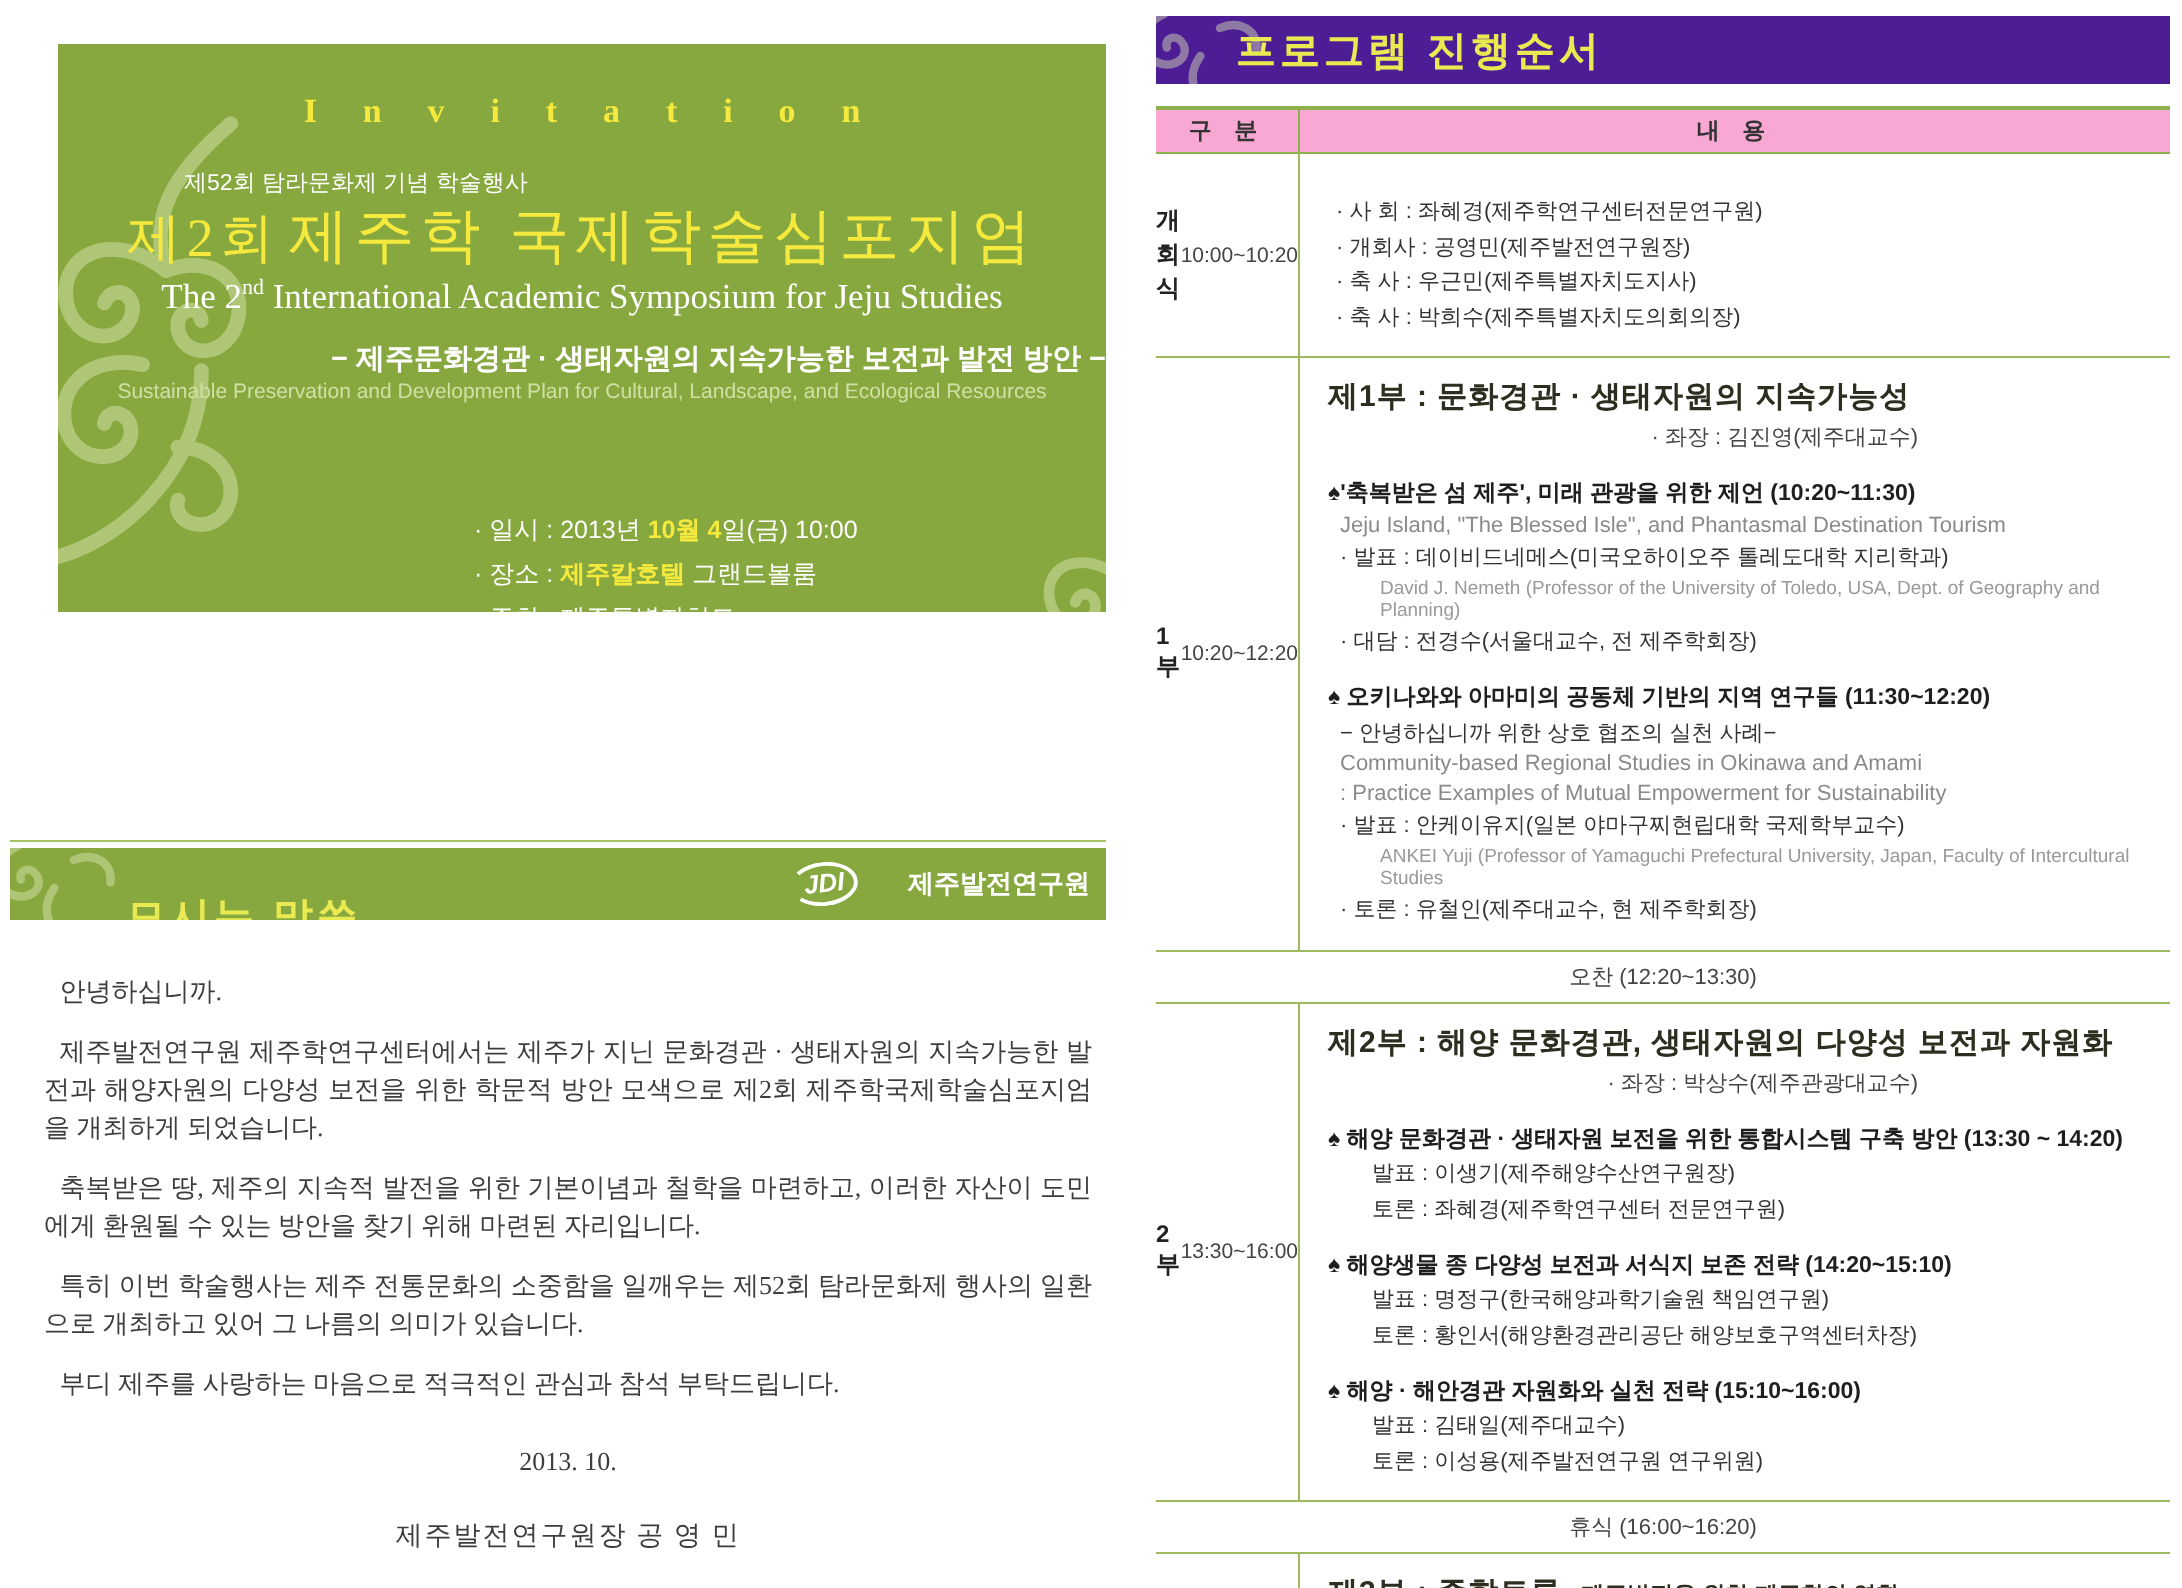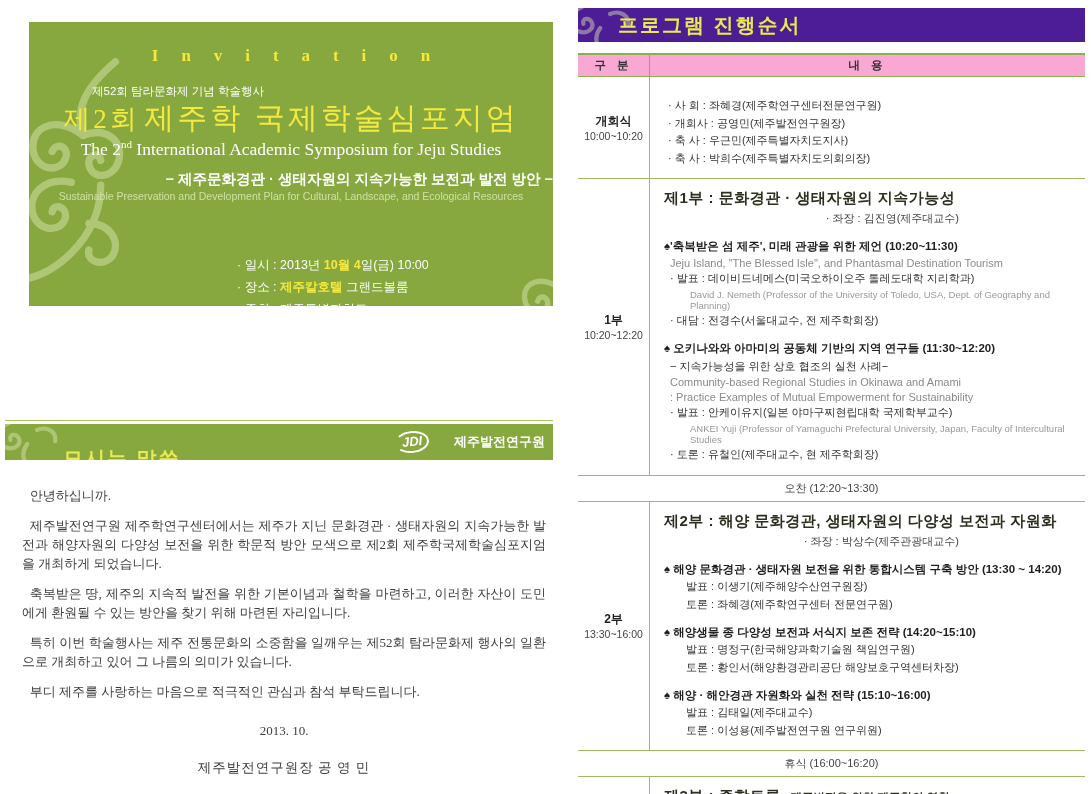--- a/index.html
+++ b/index.html
@@ -74,21 +74,21 @@
   .phead{display:flex;background:#f9a8d4;border-bottom:1px solid #8cb04c;}
   .phead .hl-cell{
     width:71px;text-align:center;font-weight:bold;font-size:11.5px;color:#333;
     padding:3px 0;border-right:1px solid #8cb04c;letter-spacing:4px;
   }
   .phead .hr-cell{flex:1;text-align:center;font-weight:bold;font-size:11.5px;color:#333;padding:3px 0;letter-spacing:4px;}
   .prow{display:flex;border-top:1px solid #9cba5f;}
   .prow:first-of-type{border-top:none;}
   .prow.break{display:block;text-align:center;font-size:11px;color:#444;padding:5px 0;}
   .cell-left{
-    width:71px;display:flex;flex-direction:column;justify-content:center;align-items:center;
+    width:71px;display:flex;justify-content:center;align-items:center;
     border-right:1px solid #9cba5f;flex-shrink:0;
   }
   .slabel{font-weight:bold;font-size:12px;color:#222;}
   .stime{font-size:10.5px;color:#444;}
   .cell-right{flex:1;padding:8px 8px 10px 14px;}
   .sec-title{margin-top:2px;}
   .sec-title .t{font-size:15px;font-weight:bold;color:#2e2e20;letter-spacing:0.5px;}
   .sec-title .tn{font-size:11.5px;font-weight:bold;color:#2e2e20;}
   .chair{text-align:right;padding-right:118px;font-size:11px;color:#444;margin-top:3px;}
   .group{margin-top:13px;}
@@ -199,21 +199,21 @@
           <div class="chair">· 좌장 : 김진영(제주대교수)</div>
           <div class="group">
             <div class="line s-emph">♠'축복받은 섬 제주', 미래 관광을 위한 제언 (10:20~11:30)</div>
             <div class="line s-en">Jeju Island, "The Blessed Isle", and Phantasmal Destination Tourism</div>
             <div class="line s-plain">· 발표 : 데이비드네메스(미국오하이오주 톨레도대학 지리학과)</div>
             <div class="line s-ens">David J. Nemeth (Professor of the University of Toledo, USA, Dept. of Geography and Planning)</div>
             <div class="line s-plain">· 대담 : 전경수(서울대교수, 전 제주학회장)</div>
           </div>
           <div class="group">
             <div class="line s-emph">♠ 오키나와와 아마미의 공동체 기반의 지역 연구들 (11:30~12:20)</div>
-            <div class="line s-plain">− 지속가능성을 위한 상호 협조의 실천 사례−</div>
+            <div class="line s-plain">− 안녕하십니까 위한 상호 협조의 실천 사례−</div>
             <div class="line s-en">Community-based Regional Studies in Okinawa and Amami</div>
             <div class="line s-en">: Practice Examples of Mutual Empowerment for Sustainability</div>
             <div class="line s-plain">· 발표 : 안케이유지(일본 야마구찌현립대학 국제학부교수)</div>
             <div class="line s-ens">ANKEI Yuji (Professor of Yamaguchi Prefectural University, Japan, Faculty of Intercultural Studies</div>
             <div class="line s-plain">· 토론 : 유철인(제주대교수, 현 제주학회장)</div>
           </div>
         </div>
       </div>
       <div class="prow break"><span>오찬 (12:20~13:30)</span></div>
       <div class="prow session">

